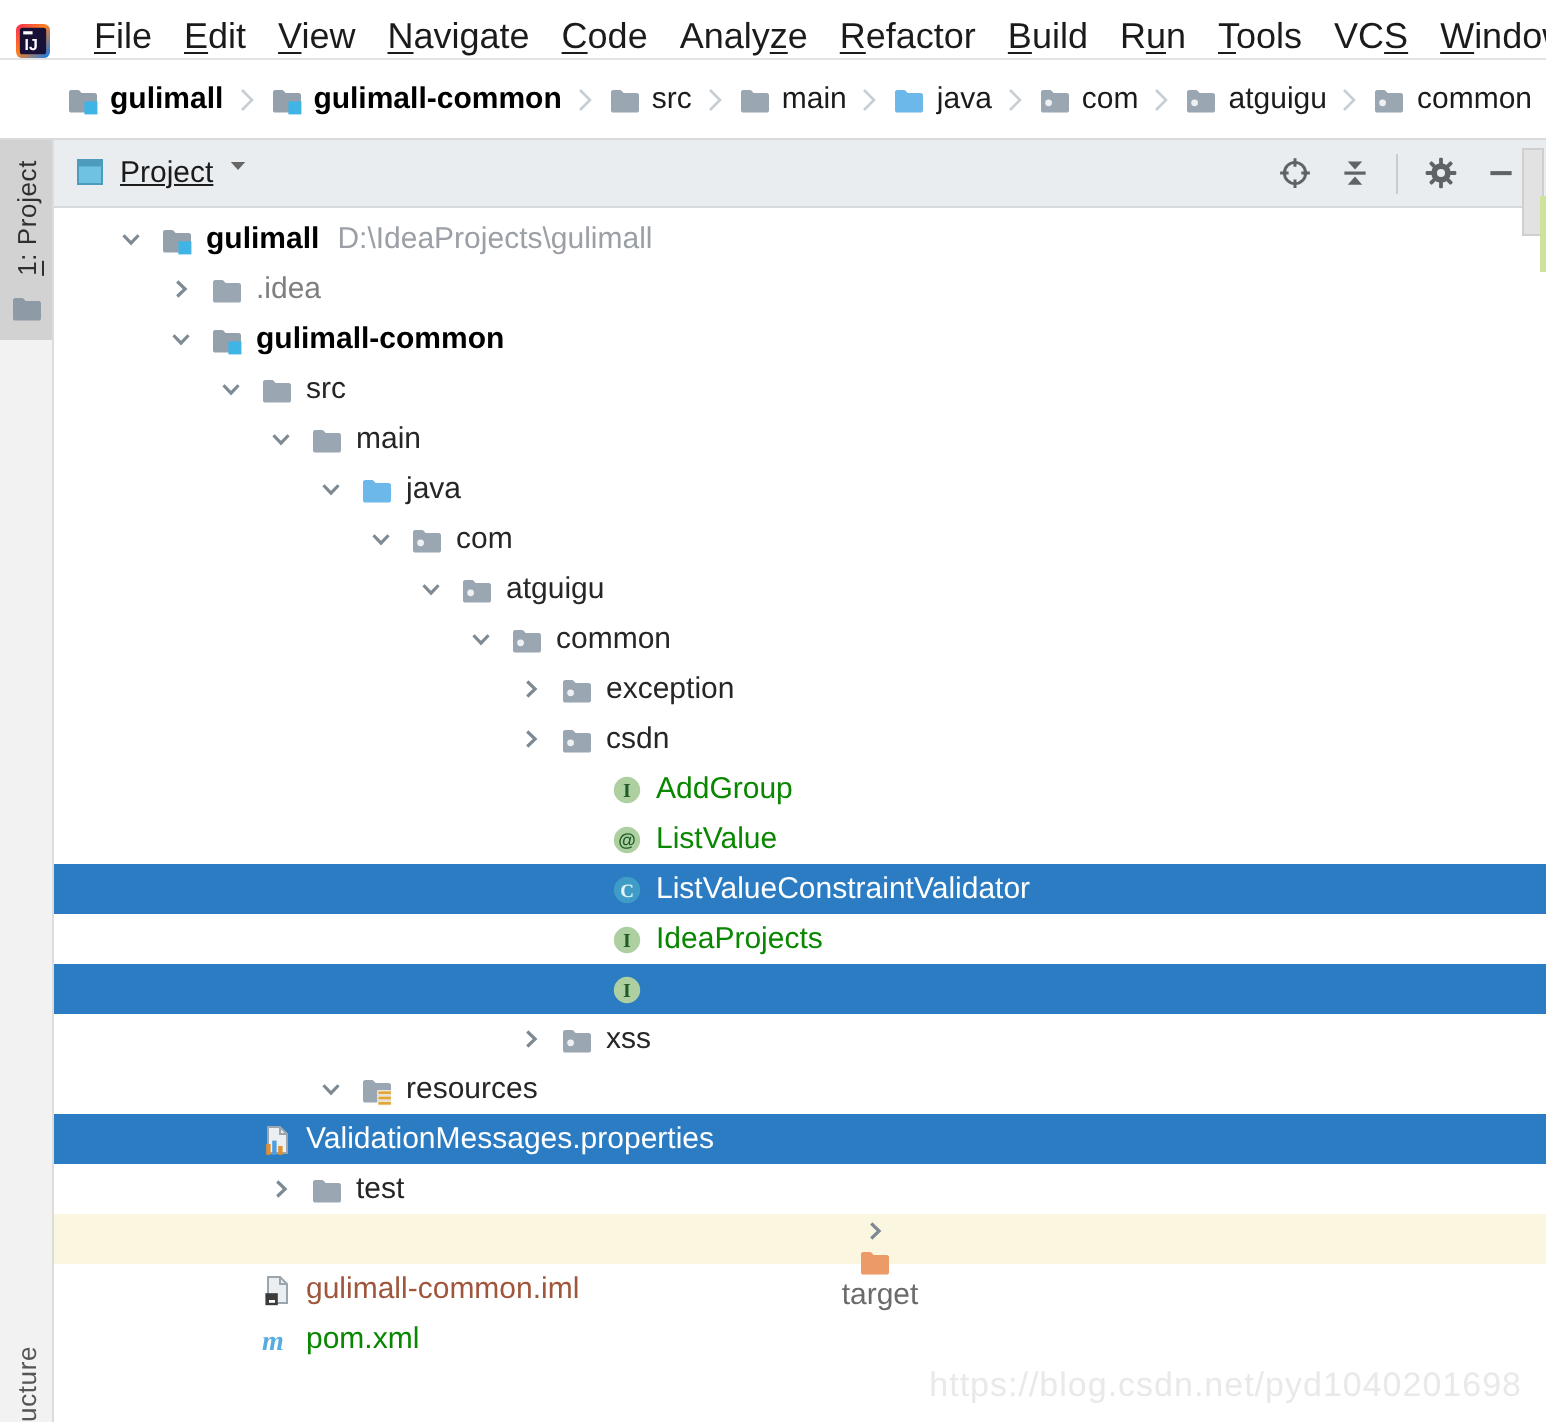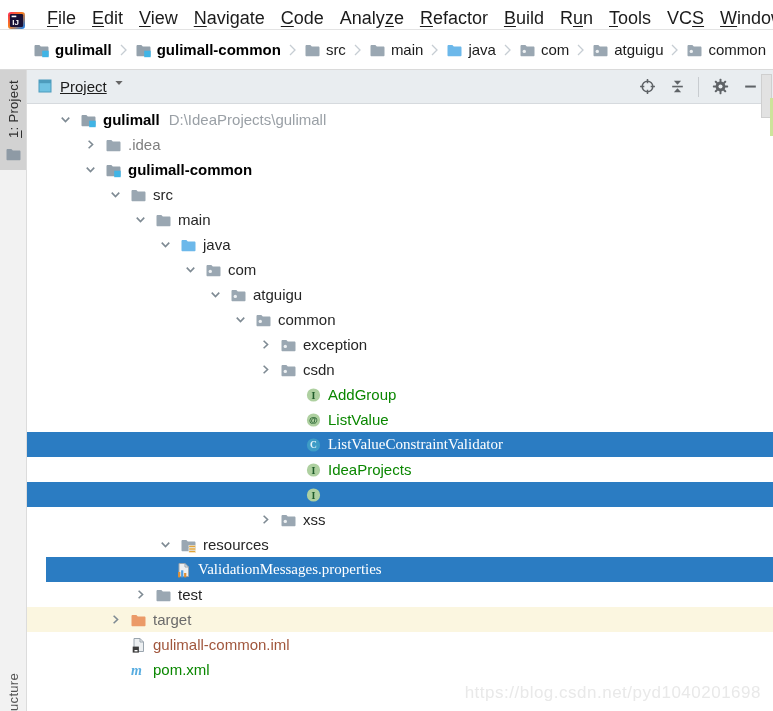--- a/index.html
+++ b/index.html
@@ -39,22 +39,22 @@
 
   
   .tree { position:relative; padding-top:3px; font-size:15px; }
   .tree-row { height:25px; display:flex; align-items:center; white-space:nowrap; }
   .tree-row .chev { width:17px; height:16px; margin-right:6px; flex:none; display:flex; align-items:center; justify-content:center; }
   .tree-row .node-icon { width:17px; height:16px; margin-right:6px; flex:none; display:flex; align-items:center; justify-content:center; }
   .tree-row .label { color:#262626; }
   .tree-row .label.b { font-weight:bold; color:#000; }
   .tree-row .hint { margin-left:9px; color:var(--hint_gray); }
   .tree-row.sel { background:var(--selection_bg); }
-  .tree-row.sel .label { color:var(--selection_text);font-family:Liberation Serif, serif; }
-  .tree-row.excl { background:var(--excluded_row_bg); }
+  .tree-row.sel .label { color:var(--selection_text); }
+  .tree-row.excl { background:var(--excluded_row_bg);flex-direction:column; }
   .tree-row.excl .label { color:#6b6b6b; }
   .c-green { color:var(--vcs_added_green) !important; }
   .c-brown { color:var(--ignored_brown) !important; }
   .c-gray  { color:var(--muted_gray) !important; }
 
   .scroll-thumb { position:absolute; right:1px; top:4px; width:11px; height:44px; background:#e2e2e2; border:1px solid #cfcfcf; }
   .edge-artifact { position:absolute; right:0; top:28px; width:3px; height:38px; background:#cde39b; }
   .watermark { position:absolute; right:12px; bottom:8px; font-size:17px; color:var(--watermark_gray); letter-spacing:.5px; }
 </style>
 </head>
@@ -498,21 +498,21 @@
                 <path fill="#9aa7b2" d="M1 13.2V4.1c0-.6.5-1.1 1.1-1.1h3.4c.3 0 .6.1.8.4l1 1.1h6.6c.6 0 1.1.5 1.1 1.1v7.6c0 .6-.5 1.1-1.1 1.1H2.1c-.6 0-1.1-.5-1.1-1.1z"></path>
                 <g fill="#e2a53a" stroke="#fff" stroke-width="0.5">
                   <rect x="8.4" y="8.4" width="6.8" height="2"></rect>
                   <rect x="8.4" y="11" width="6.8" height="2"></rect>
                   <rect x="8.4" y="13.6" width="6.8" height="2"></rect>
                 </g>
               </svg>
             </span>
             <span class="label">resources</span>
           </div>
-          <div class="tree-row sel" style="padding-left: 106px; margin-left: 19px;">
+          <div class="tree-row sel" style="padding-left: 80px;">
             <span class="chev"></span>
             <span class="node-icon">
               <svg viewBox="0 0 16 16" width="17" height="16">
                 <path d="M3.5 1.5h6L13 5v9.5H3.5z" fill="#eceff1" stroke="#9aa5ae" stroke-width="1"></path>
                 <path d="M9.5 1.5V5H13" fill="none" stroke="#9aa5ae" stroke-width="1"></path>
                 <rect x="2.6" y="10" width="2.2" height="5.4" fill="#e09033"></rect>
                 <rect x="5.6" y="8.3" width="2.2" height="7.1" fill="#4f9ee3"></rect>
                 <rect x="8.6" y="11" width="2.2" height="4.4" fill="#e09033"></rect>
               </svg>
             </span>

